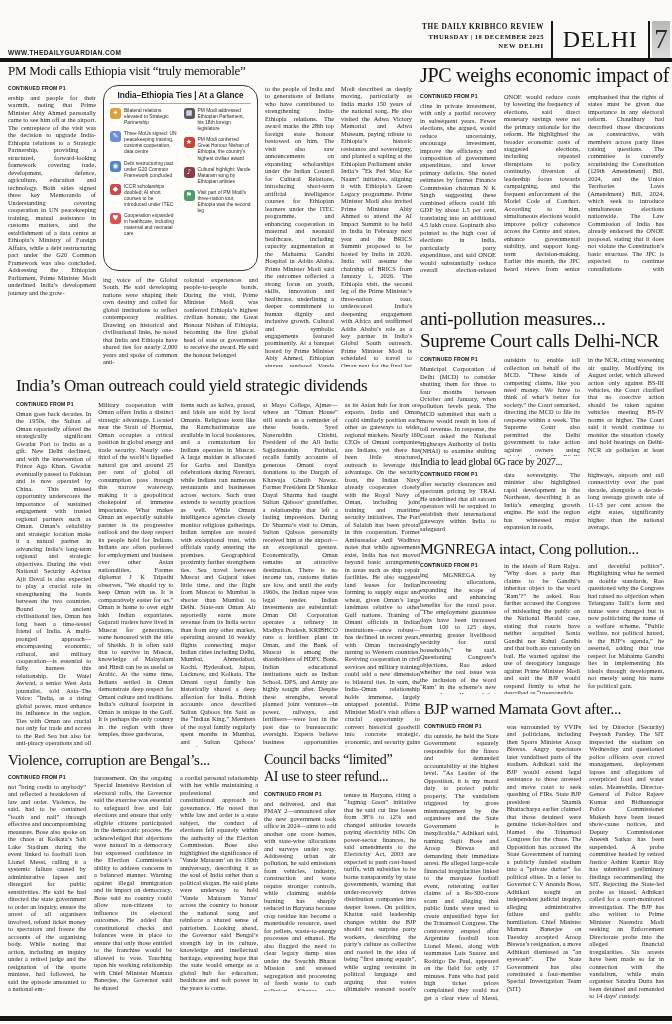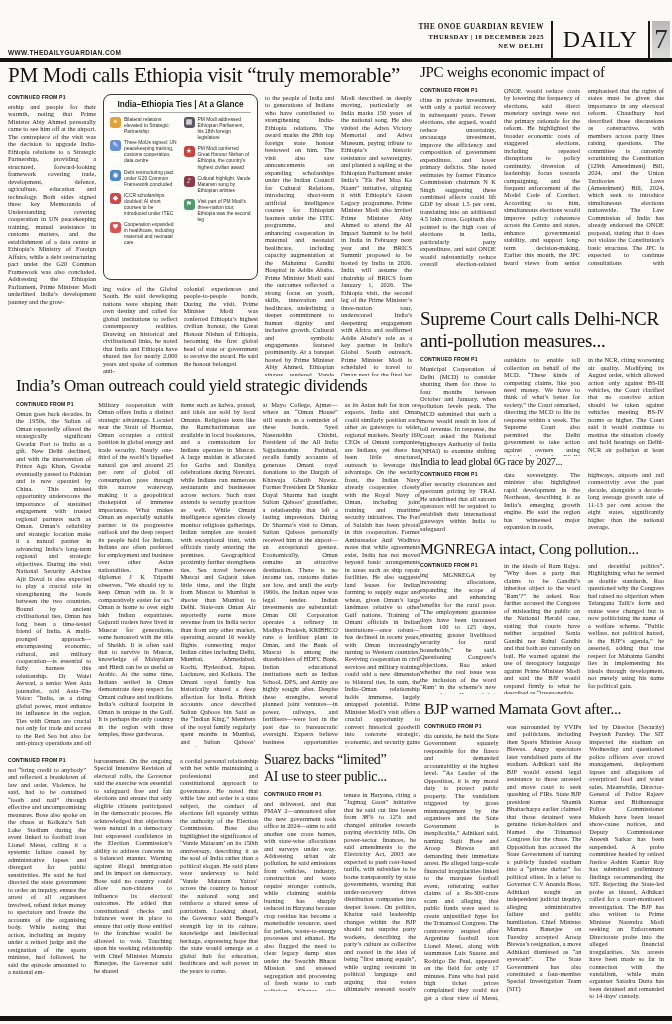--- a/index.html
+++ b/index.html
@@ -18,45 +18,45 @@
   .toprule{background:#141414}
   .botrule{background:#141414}
   
   .hl{font-family:"Liberation Serif",serif;font-weight:400;color:#121212;letter-spacing:-.3px;white-space:nowrap}
   
   .cols{display:flex}
   .colw{display:flex;flex-direction:column;overflow:hidden}
   .body{font-size:6.4px;line-height:1.17;text-align:justify;overflow:hidden;color:#232323}
   .cont{font-family:"Liberation Sans",sans-serif;font-weight:700;font-size:5.1px;letter-spacing:.2px;color:#111;margin-bottom:3px;white-space:nowrap}
   
-  .glance{border:1.2px solid #3a3a3a;border-radius:8px;background:#fffdf9;padding:5px 6px;overflow:hidden}
+  .glance{border:1.2px solid #3a3a3a;border-radius:15px;background:#fffdf9;padding:5px 6px;overflow:hidden}
   .gtitle{font-family:"Liberation Sans",sans-serif;font-weight:700;font-size:8.2px;text-align:center;color:#1b1b1b;border-bottom:1px solid #aaa;padding-bottom:3px;margin-bottom:4px}
   .ggrid{display:flex;gap:6px}
   .gcol{flex:1;display:flex;flex-direction:column;gap:5px}
   .gitem{display:flex;gap:3px;align-items:flex-start}
   .gico{flex:0 0 11px;width:11px;height:11px;border-radius:3px;color:#fff;font-size:7px;line-height:11px;text-align:center;font-family:"DejaVu Sans",sans-serif}
   .gtxt{font-family:"Liberation Sans",sans-serif;font-size:4.9px;line-height:1.24;color:#2b2b2b}
 </style>
 </head>
 <body>
 
 <div class="abs mast" style="left:380px;top:23px;width:164px">
-  <div class="m1">THE ONOE GUARDIAN REVIEW</div>
+  <div class="m1">THE DAILY KRIBHCO REVIEW</div>
   <div class="m2">THURSDAY | 18 DECEMBER 2025</div>
   <div class="m3">NEW DELHI</div>
 </div>
 <div class="abs vrule" style="left:551px;top:21px;height:37px"></div>
-<div class="abs section-title" style="left:555px;top:26px;width:90px">DAILY</div>
+<div class="abs section-title" style="left:555px;top:26px;width:90px">DELHI</div>
 <div class="abs vrule" style="left:648px;top:21px;height:37px"></div>
 <div class="abs pageno" style="left:652px;top:21px;width:18px;height:37px">7</div>
 <div class="abs site" style="left:8px;top:49px">WWW.THEDAILYGUARDIAN.COM</div>
 <div class="abs toprule" style="left:0;top:58px;width:672px;height:3.5px"></div>
 
 <section class="abs" style="left:8px;top:63px;width:404px">
-  <h1 class="hl" style="font-size:21px">PM Modi calls Ethiopia visit “truly memorable”</h1>
+  <h1 class="hl" style="font-size:13px">PM Modi calls Ethiopia visit “truly memorable”</h1>
   <div class="cols" style="margin-top:6px;height:282px;gap:7px">
     <div class="colw" style="flex:0 0 88px">
       <div class="cont">CONTINUED FROM P1</div>
       <div class="body">ership and people for their warmth, noting that Prime Minister Abiy Ahmed personally came to see him off at the airport. The centrepiece of the visit was the decision to upgrade India-Ethiopia relations to a Strategic Partnership, providing a structured, forward-looking framework covering trade, development, defence, agriculture, education and technology. Both sides signed three key Memoranda of Understanding covering cooperation in UN peacekeeping training, mutual assistance in customs matters, and the establishment of a data centre at Ethiopia’s Ministry of Foreign Affairs, while a debt restructuring pact under the G20 Common Framework was also concluded. Addressing the Ethiopian Parliament, Prime Minister Modi underlined India’s development journey and the grow-</div>
     </div>
     <div class="colw" style="flex:0 0 155px">
       <aside class="glance" style="height:186px">
         <div class="gtitle">India–Ethiopia Ties | At a Glance</div>
         <div class="ggrid">
           <div class="gcol">
@@ -105,37 +105,37 @@
         <div class="body" style="flex:1">ing voice of the Global South. He said developing nations were shaping their own destiny and called for global institutions to reflect contemporary realities. Drawing on historical and civilisational links, he noted that India and Ethiopia have shared ties for nearly 2,000 years and spoke of common anti-</div>
         <div class="body" style="flex:1">colonial experiences and people-to-people bonds. During the visit, Prime Minister Modi was conferred Ethiopia’s highest civilian honour, the Great Honour Nishan of Ethiopia, becoming the first global head of state or government to receive the award. He said the honour belonged</div>
       </div>
     </div>
     <div class="body" style="flex:0 0 69px">to the people of India and to generations of Indians who have contributed to strengthening India-Ethiopia relations. The award marks the 28th top foreign state honour bestowed on him. The visit also saw announcements on expanding scholarships under the Indian Council for Cultural Relations, introducing short-term artificial intelligence courses for Ethiopian learners under the ITEC programme, and enhancing cooperation in maternal and neonatal healthcare, including capacity augmentation at the Mahatma Gandhi Hospital in Addis Ababa. Prime Minister Modi said the outcomes reflected a strong focus on youth, skills, innovation and healthcare, underlining a deeper commitment to human dignity and inclusive growth. Cultural and symbolic engagements featured prominently. At a banquet hosted by Prime Minister Abiy Ahmed, Ethiopian singers rendered Vande Mataram, a moment Prime Minister</div>
     <div class="body" style="flex:1">Modi described as deeply moving, particularly as India marks 150 years of the national song. He also visited the Adwa Victory Memorial and Adwa Museum, paying tribute to Ethiopia’s historic resistance and sovereignty, and planted a sapling at the Ethiopian Parliament under India’s “Ek Ped Maa Ke Naam” initiative, aligning it with Ethiopia’s Green Legacy programme. Prime Minister Modi also invited Prime Minister Abiy Ahmed to attend the AI Impact Summit to be held in India in February next year and the BRICS Summit proposed to be hosted by India in 2026. India will assume the chairship of BRICS from January 1, 2026. The Ethiopia visit, the second leg of the Prime Minister’s three-nation tour, underscored India’s deepening engagement with Africa and reaffirmed Addis Ababa’s role as a key partner in India’s Global South outreach. Prime Minister Modi is scheduled to travel to Oman next for the final leg of his tour.</div>
   </div>
 </section>
 
 <section class="abs" style="left:420px;top:64px;width:244px">
-  <h2 class="hl" style="font-size:15px;line-height:1.18">
+  <h2 class="hl" style="font-size:20px;line-height:1.18">
     <div>JPC weighs economic impact of</div>
   </h2>
   <div class="cols" style="margin-top:5px;height:180px;gap:8px">
     <div class="colw" style="flex:1">
       <div class="cont">CONTINUED FROM P1</div>
       <div class="body">cline in private investment, with only a partial recovery in subsequent years. Fewer elections, she argued, would reduce uncertainty, encourage investment, improve the efficiency and composition of government expenditure, and lower primary deficits. She noted estimates by former Finance Commission chairman N K Singh suggesting these combined effects could lift GDP by about 1.5 per cent, translating into an additional 4.5 lakh crore. Gopinath also pointed to the high cost of elections in India, particularly party expenditure, and said ONOE would substantially reduce overall election-related spending. Sanyal, while noting that</div>
     </div>
     <div class="body" style="flex:1">ONOE would reduce costs by lowering the frequency of elections, said direct monetary savings were not the primary rationale for the reform. He highlighted the broader economic costs of staggered elections, including repeated disruptions to policy continuity, diversion of leadership focus towards campaigning, and the frequent enforcement of the Model Code of Conduct. According to him, simultaneous elections would improve policy coherence across the Centre and states, enhance governmental stability, and support long-term decision-making. Earlier this month, the JPC heard views from senior advocate and former Union minister Kapil Sibal, who</div>
     <div class="body" style="flex:1">emphasised that the rights of states must be given due importance in any electoral reform. Chaudhary had described those discussions as constructive, with members across party lines raising questions. The committee is currently scrutinising the Constitution (129th Amendment) Bill, 2024, and the Union Territories Laws (Amendment) Bill, 2024, which seek to introduce simultaneous elections nationwide. The Law Commission of India has already endorsed the ONOE proposal, stating that it does not violate the Constitution’s basic structure. The JPC is expected to continue consultations with stakeholders before finalising its recommendations.</div>
   </div>
 </section>
 
 <section class="abs" style="left:420px;top:308px;width:244px">
   <h2 class="hl" style="font-size:19px;line-height:1.16">
+    <div>anti-pollution measures...</div>
     <div>Supreme Court calls Delhi-NCR</div>
-    <div>anti-pollution measures...</div>
   </h2>
   <div class="cols" style="margin-top:4px;height:100px;gap:8px">
     <div class="colw" style="flex:1">
       <div class="cont">CONTINUED FROM P1</div>
       <div class="body">Municipal Corporation of Delhi (MCD) to consider shutting them for three to four months between October and January, when pollution levels peak. The MCD submitted that such a move would result in loss of toll revenue. In response, the Court asked the National Highways Authority of India (NHAI) to examine shifting or adding toll plazas on NCR</div>
     </div>
     <div class="body" style="flex:1">outskirts to enable toll collection on behalf of the MCD. “These kinds of competing claims, like you need money. We have to think of what’s better for society,” the Court remarked, directing the MCD to file its response within a week. The Supreme Court also permitted the Delhi government to take action against owners using vehicles below the BS-IV (Bharat Stage IV) emission standard</div>
     <div class="body" style="flex:1">in the NCR, citing worsening air quality. Modifying its August order, which allowed action only against BS-III vehicles, the Court clarified that no coercive action should be taken against vehicles meeting BS-IV norms or higher. The Court said it would continue to monitor the situation closely and hold hearings on Delhi-NCR air pollution at least twice every month.</div>
   </div>
 </section>
@@ -184,34 +184,35 @@
     <div class="colw" style="flex:1">
       <div class="cont">CONTINUED FROM P1</div>
       <div class="body">dia outside, he held the State Government squarely responsible for the fiasco and demanded accountability at the highest level. “As Leader of the Opposition, it is my moral duty to protect public property. The vandalism triggered by gross mismanagement by the organisers and the State Government is inexplicable,” Adhikari said, naming Sujit Bose and Aroop Biswas and demanding their immediate arrest. He alleged large-scale financial irregularities linked to the marquee football event, reiterating earlier claims of a Rs-300-crore scam and alleging that public funds were used to create unjustified hype for the Trinamool Congress. The controversy erupted after Argentine football icon Lionel Messi, along with teammates Luis Suarez and Rodrigo De Paul, appeared on the field for only 17 minutes. Fans who had paid high ticket prices complained they could not get a clear view of Messi, who</div>
     </div>
     <div class="body" style="flex:1">was surrounded by VVIPs and politicians, including then Sports Minister Aroop Biswas. Angry spectators later vandalised parts of the stadium. Adhikari said the BJP would extend legal assistance to those arrested and move court to seek quashing of FIRs. State BJP president Shamik Bhattacharya earlier claimed that those detained were genuine ticket-holders and blamed the Trinamool Congress for the chaos. The Opposition has accused the State Government of turning a publicly funded stadium into a “private durbar” for political elites. In a letter to Governor C V Ananda Bose, Adhikari sought an independent judicial inquiry, alleging administrative failure and public humiliation. Chief Minister Mamata Banerjee on Tuesday accepted Aroop Biswas’s resignation, a move Adhikari dismissed as “an eyewash”. The State Government has also constituted a four-member Special Investigation Team (SIT)</div>
     <div class="body" style="flex:1">led by Director (Security) Peeyush Pandey. The SIT inspected the stadium on Wednesday and questioned police officers over crowd management, deployment lapses and allegations of overpriced food and water sales. Meanwhile, Director-General of Police Rajeev Kumar and Bidhannagar Police Commissioner Mukesh have been issued show-cause notices, and Deputy Commissioner Aneesh Sarkar has been suspended. A probe committee headed by retired Justice Ashim Kumar Ray has submitted preliminary findings recommending the SIT. Rejecting the State-led probe as biased, Adhikari called for a court-monitored investigation. The BJP has also written to Prime Minister Narendra Modi seeking an Enforcement Directorate probe into the alleged financial irregularities. Six arrests have been made so far in connection with the vandalism, while main organiser Satadru Dutta has been detained and remanded to 14 days’ custody.</div>
   </div>
 </section>
 
 <section class="abs" style="left:8px;top:752px;width:250px">
+  <h2 class="hl" style="font-size:15px">Violence, corruption are Bengal’s...</h2>
   <div class="cols" style="margin-top:5px;height:236px;gap:8px">
     <div class="colw" style="flex:1">
       <div class="cont">CONTINUED FROM P1</div>
       <div class="body">not “bring credit to anybody” and reflected a breakdown of law and order. Violence, he said, had to be contained “tooth and nail” through effective and uncompromising measures. Bose also spoke on the chaos at Kolkata’s Salt Lake Stadium during the event linked to football icon Lionel Messi, calling it a systemic failure caused by administrative lapses and disregard for public sensitivities. He said he had directed the state government to order an inquiry, ensure the arrest of all organisers involved, refund ticket money to spectators and freeze the accounts of the organising body. While noting that action, including an inquiry under a retired judge and the resignation of the sports minister, had followed, he said the episode amounted to a national em-</div>
     </div>
     <div class="body" style="flex:1">barrassment. On the ongoing Special Intensive Revision of electoral rolls, the Governor said the exercise was essential to safeguard free and fair elections and ensure that only eligible citizens participated in the democratic process. He acknowledged that objections were natural in a democracy but expressed confidence in the Election Commission’s ability to address concerns in a balanced manner. Warning against illegal immigration and its impact on democracy, Bose said no country could allow non-citizens to influence its electoral outcomes. He added that constitutional checks and balances were in place to ensure that only those entitled to the franchise would be allowed to vote. Touching upon his working relationship with Chief Minister Mamata Banerjee, the Governor said he shared</div>
     <div class="body" style="flex:1">a cordial personal relationship with her while maintaining a professional and constitutional approach to governance. He noted that while law and order is a state subject, the conduct of elections fell squarely within the authority of the Election Commission. Bose also highlighted the significance of ‘Vande Mataram’ on its 150th anniversary, describing it as the soul of India rather than a political slogan. He said plans were underway to hold ‘Vande Mataram Yatras’ across the country to honour the national song and reinforce a shared sense of patriotism. Looking ahead, the Governor said Bengal’s strength lay in its culture, knowledge and intellectual heritage, expressing hope that the state would emerge as a global hub for education, healthcare and soft power in the years to come.</div>
   </div>
 </section>
 
 <section class="abs" style="left:264px;top:752px;width:152px">
   <h2 class="hl" style="font-size:14px;line-height:1.2">
-    <div>Suarez backs “limited”</div>
-    <div>AI use to steer public...</div>
+    <div>Council backs “limited”</div>
+    <div>AI use to steer refund...</div>
   </h2>
   <div class="cols" style="margin-top:5px;height:200px;gap:8px">
     <div class="colw" style="flex:1">
       <div class="cont">CONTINUED FROM P1</div>
       <div class="body">and delivered, and that PMAY 2—announced after the new government took office in 2024—aims to add another one crore homes, with state-wise allocations and surveys under way. Addressing urban air pollution, he said emissions from vehicles, industry, construction and waste require stronger controls, while claiming stubble burning has sharply reduced in Haryana because crop residue has become a monetisable resource, used for pellets, waste-to-energy processes and ethanol. He also flagged the need to clear legacy dump sites under the Swachh Bharat Mission and stressed segregation and processing of fresh waste to curb pollution. Khattar also defended reforms introduced during his</div>
     </div>
     <div class="body" style="flex:1">tenure in Haryana, citing a “Jagmag Gaon” initiative that he said cut line losses from 38% to 12% and changed attitudes towards paying electricity bills. On power-sector finances, he said amendments to the Electricity Act, 2003 are expected to push cost-based tariffs, with subsidies to be borne transparently by state governments, warning that under-recovery drives distribution companies into deeper losses. On politics, Khattar said leadership changes within the BJP should not surprise party workers, describing the party’s culture as collective and rooted in the idea of being “first among equals”, while urging restraint in political language and arguing that voters ultimately respond poorly to abusive rhetoric.</div>
   </div>
 </section>
 

